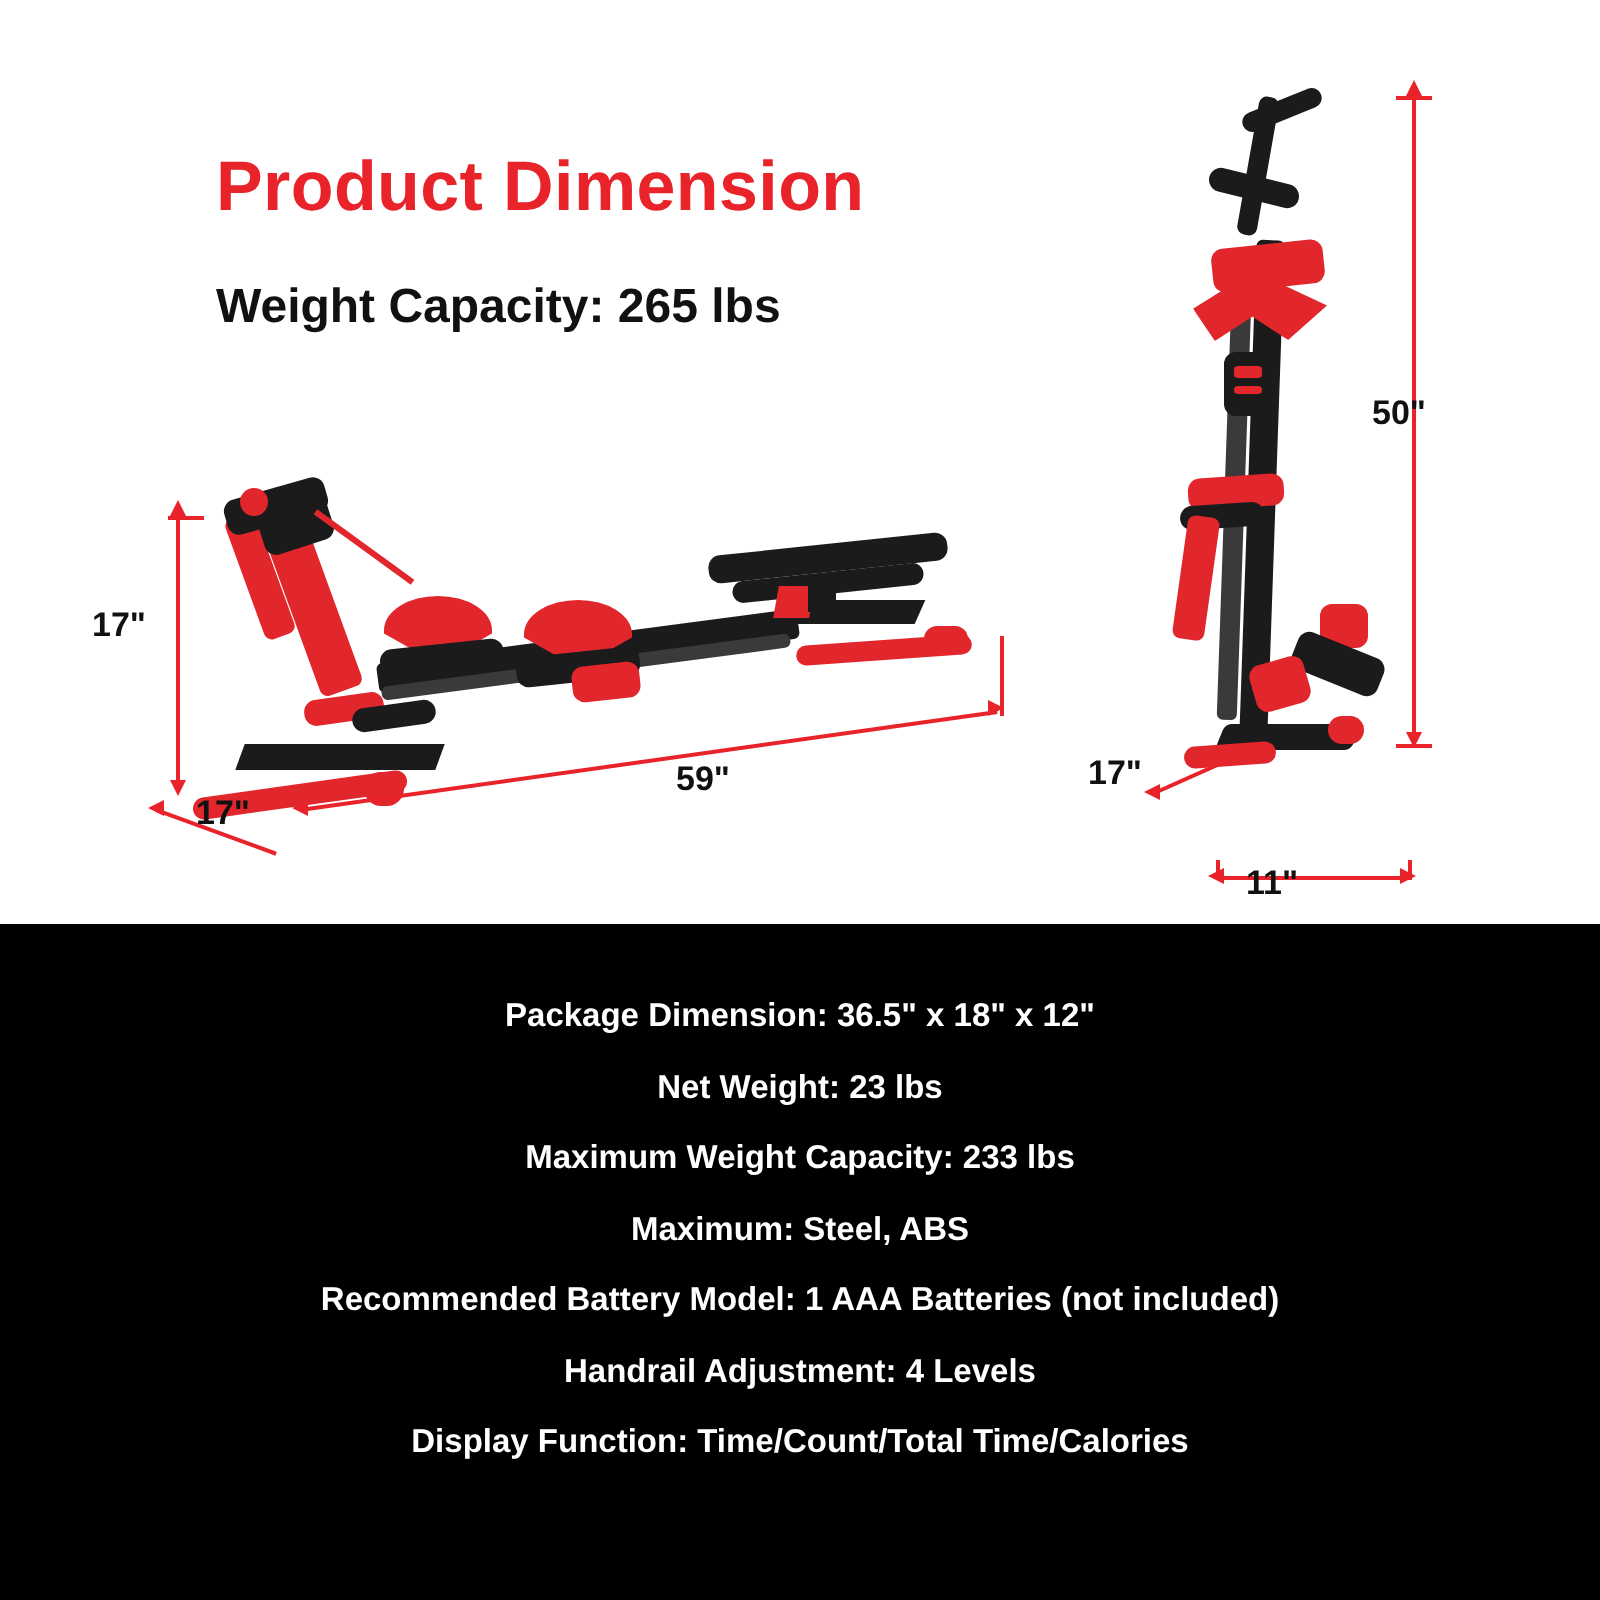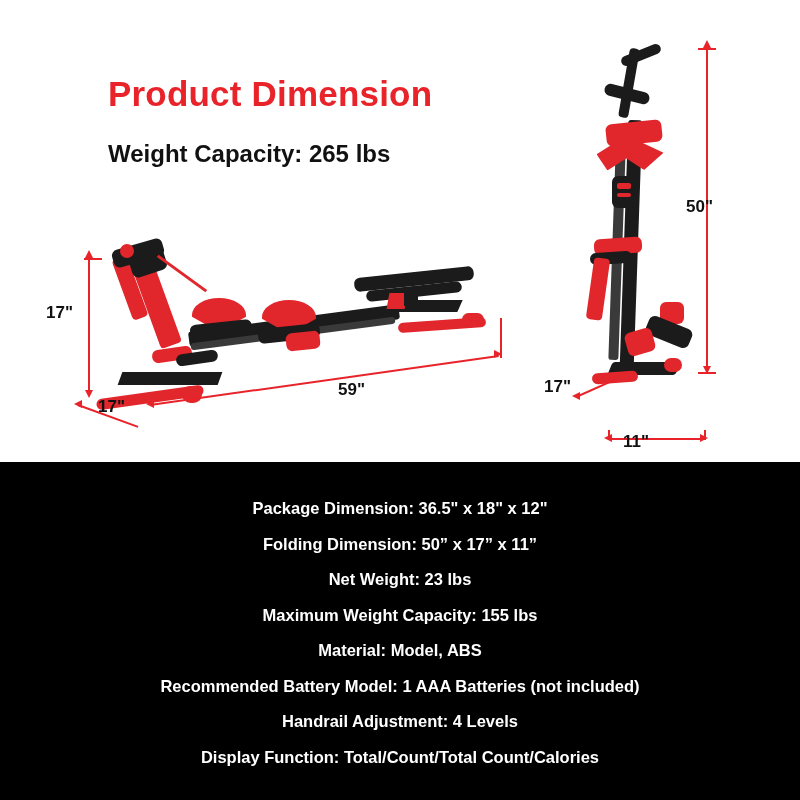--- a/index.html
+++ b/index.html
@@ -231,22 +231,21 @@
     <div class="mline h" style="left:608px; top:438px; width:96px;"></div>
     <div class="arrow left" style="left:604px; top:434px;"></div>
     <div class="arrow right" style="left:700px; top:434px;"></div>
     <div class="tick v" style="left:608px; top:430px;"></div>
     <div class="tick v" style="left:704px; top:430px;"></div>
     <div class="dim-label dim-11">11"</div>
   </div>
 
   <div class="bottom-section">
     <div class="spec-line">Package Dimension: 36.5" x 18" x 12"</div>
-    <div class="spec-line">Folding Dimension: 50” x 17” x 11”</div>
     <div class="spec-line">Net Weight: 23 lbs</div>
-    <div class="spec-line">Maximum Weight Capacity: 155 lbs</div>
-    <div class="spec-line">Material: Model, ABS</div>
+    <div class="spec-line">Maximum Weight Capacity: 233 lbs</div>
+    <div class="spec-line">Maximum: Steel, ABS</div>
     <div class="spec-line">Recommended Battery Model: 1 AAA Batteries (not included)</div>
     <div class="spec-line">Handrail Adjustment: 4 Levels</div>
-    <div class="spec-line">Display Function: Total/Count/Total Count/Calories</div>
+    <div class="spec-line">Display Function: Time/Count/Total Time/Calories</div>
   </div>
 
 </div>
 
 </body></html>

